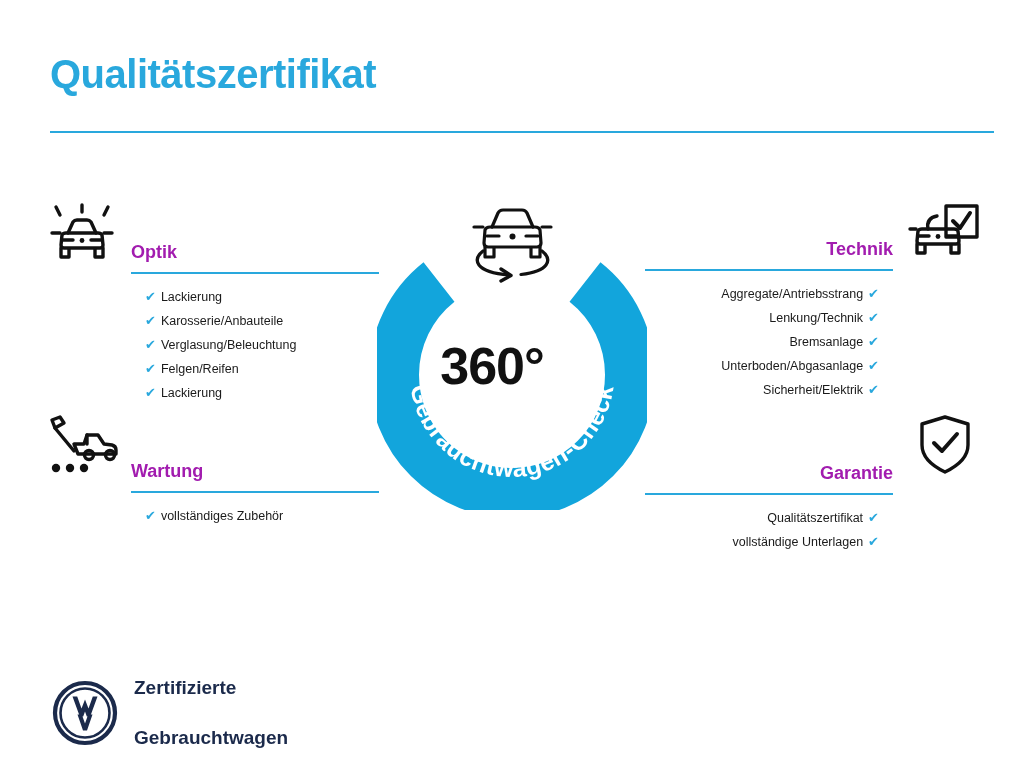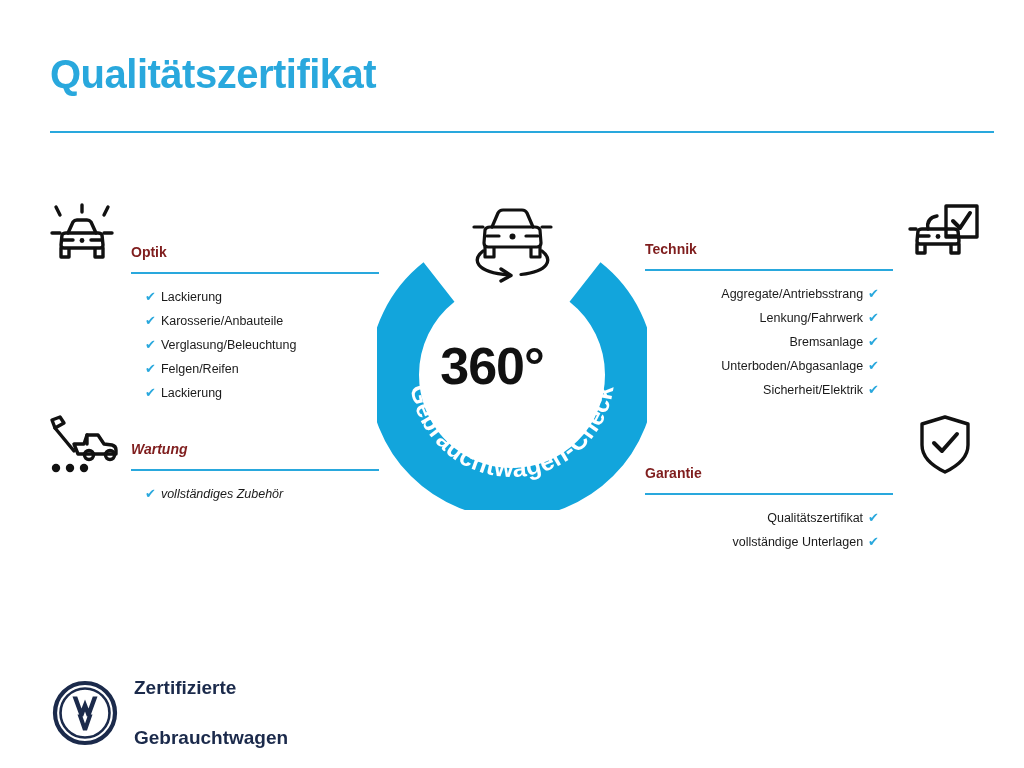--- a/index.html
+++ b/index.html
@@ -38,23 +38,23 @@
 
   
   .section {
     position: absolute;
   }
   .sec-head {
     position: relative;
     height: 34px;
   }
   .sec-title {
-    font-size: 14px;
-    font-weight: bold;
-    color: #7f1d1d;
+    font-size: 18px;
+    font-weight: bold;
+    color: #a21caf;
     line-height: 24px;
     white-space: nowrap;
   }
   .sec-rule {
     position: absolute;
     left: 0;
     right: 0;
     bottom: 0;
     height: 2px;
     background: #29a8dd;
@@ -76,27 +76,27 @@
     font-weight: bold;
     font-size: 13px;
   }
 
   
   .sec-left .sec-title { text-align: left; }
   .sec-left .sec-list li { text-align: left; padding-left: 14px; }
   .sec-left .chk { margin-right: 5px; }
 
   
-  .sec-right .sec-title { }
+  .sec-right .sec-title { text-align: right; }
   .sec-right .sec-list li { text-align: right; padding-right: 14px; }
   .sec-right .chk { margin-left: 5px; }
 
   
   #section-optik    { left: 131px; top: 240px; width: 248px; }
-  #section-wartung  { left: 131px; top: 437px; width: 248px; font-style: italic; }
+  #section-wartung  { left: 131px; top: 459px; width: 248px; }
   #section-technik  { left: 645px; top: 237px; width: 248px; }
   #section-garantie { left: 645px; top: 433px; width: 248px; margin-top: 28px; }
 
   .sec-icon {
     position: absolute;
     color: #111111;
   }
   #icon-optik    { left: 46px;  top: 203px; }
   #icon-wartung  { left: 46px;  top: 414px; }
   #icon-technik  { left: 908px; top: 203px; }
@@ -231,21 +231,21 @@
   </ul>
 </div>
 
 <div class="section sec-right" id="section-technik">
   <div class="sec-head">
     <div class="sec-title">Technik</div>
     <div class="sec-rule"></div>
   </div>
   <ul class="sec-list">
     <li><span>Aggregate/Antriebsstrang</span><span class="chk">✔</span></li>
-    <li><span>Lenkung/Fahrwerk</span><span class="chk">✔</span></li>
+    <li><span>Lenkung/Technik</span><span class="chk">✔</span></li>
     <li><span>Bremsanlage</span><span class="chk">✔</span></li>
     <li><span>Unterboden/Abgasanlage</span><span class="chk">✔</span></li>
     <li><span>Sicherheit/Elektrik</span><span class="chk">✔</span></li>
   </ul>
 </div>
 
 <div class="section sec-right" id="section-garantie">
   <div class="sec-head">
     <div class="sec-title">Garantie</div>
     <div class="sec-rule"></div>

